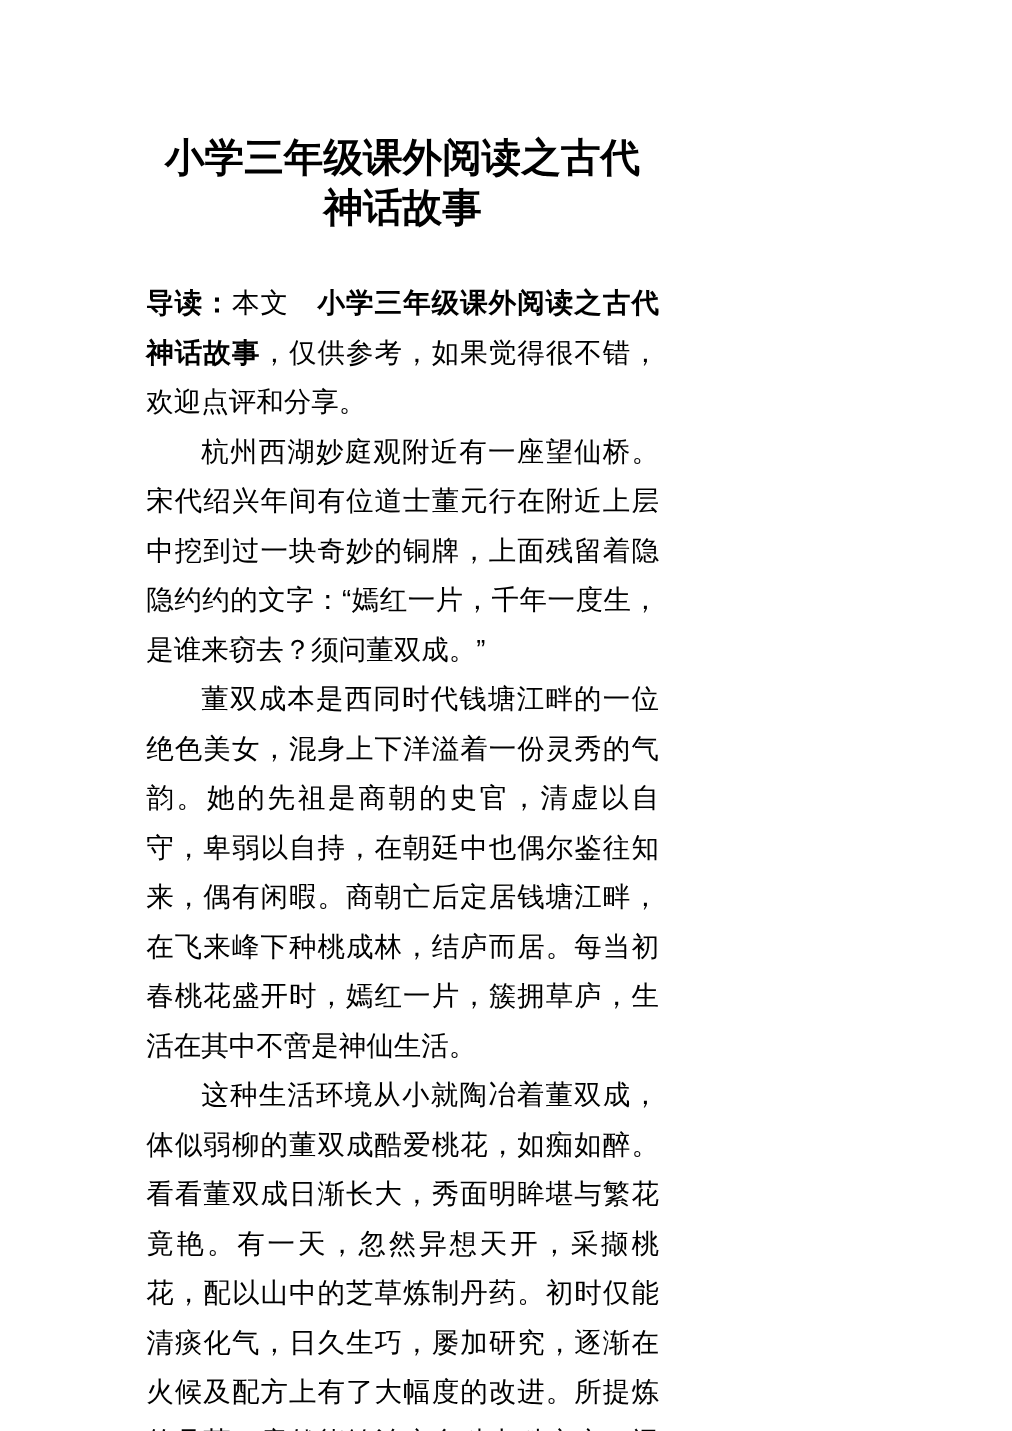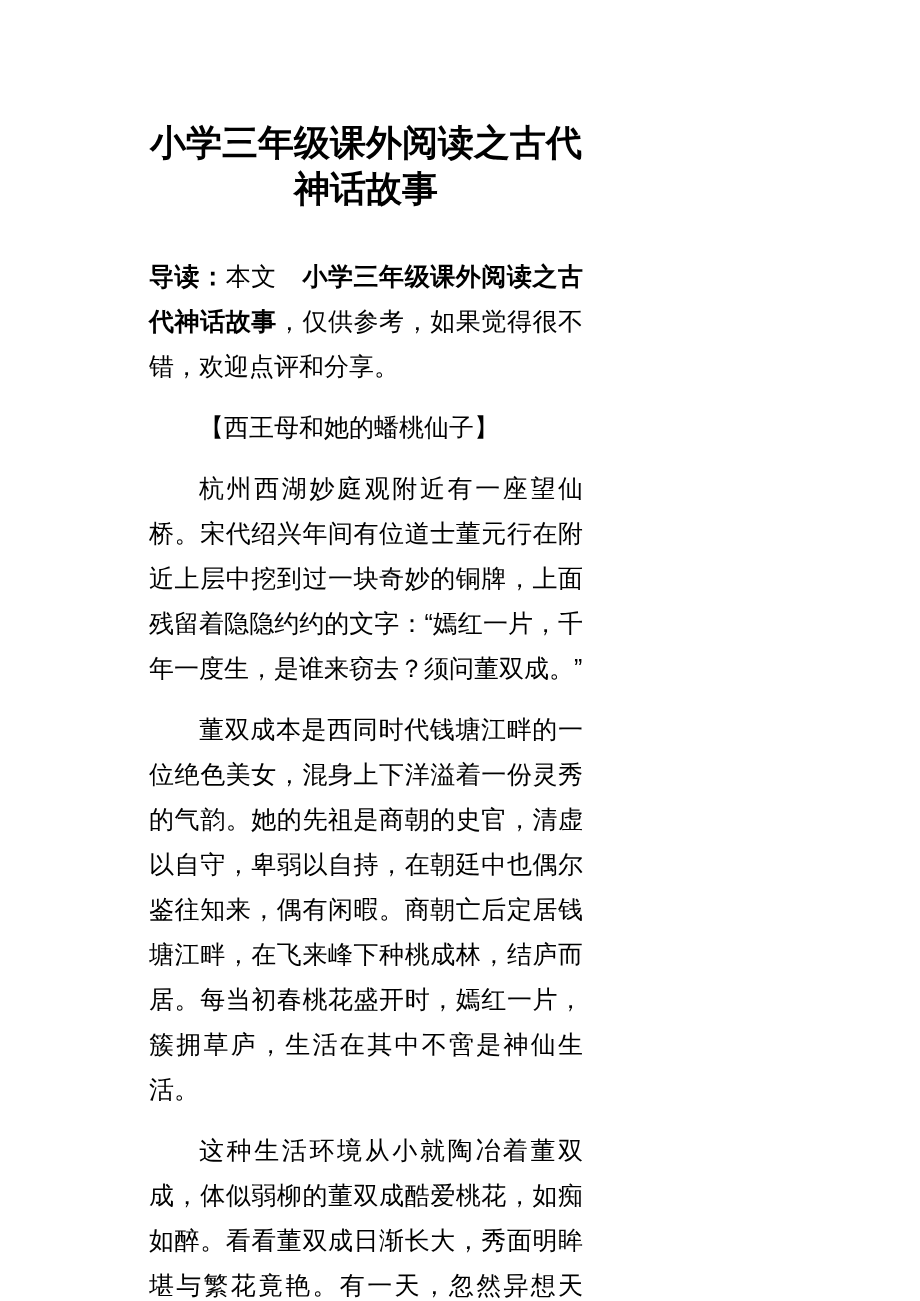--- a/index.html
+++ b/index.html
@@ -25,21 +25,21 @@
     margin: 0;
     padding-top: 120px;
     margin-bottom: 42px;
     font-size: 36px;
     line-height: 46px;
     font-weight: 800;
     text-align: center;
     letter-spacing: 0px;
   }
   .intro, .body-p {
-    margin: 16px;
+    margin: 0;
     font-size: 25px;
     line-height: 45px;
     text-align: justify;
     text-justify: inter-ideograph;
     word-break: break-all;
   }
   .intro {
     text-indent: 0;
   }
   .body-p {
@@ -51,21 +51,20 @@
 </style>
 </head>
 <body>
 
 <div class="page">
 
   <h1 class="title">小学三年级课外阅读之古代神话故事</h1>
 
   <p class="intro"><span class="b">导读：</span><span>本文</span><span>　</span><span class="b">小学三年级课外阅读之古代神话故事</span><span>，仅供参考，如果觉得很不错，欢迎点评和分享。</span></p>
 
-  <p class="body-p">【西王母和她的蟠桃仙子】</p>
 
   <div>
       <p class="body-p">杭州西湖妙庭观附近有一座望仙桥。宋代绍兴年间有位道士董元行在附近上层中挖到过一块奇妙的铜牌，上面残留着隐隐约约的文字：“嫣红一片，千年一度生，是谁来窃去？须问董双成。”</p>
       <p class="body-p">董双成本是西同时代钱塘江畔的一位绝色美女，混身上下洋溢着一份灵秀的气韵。她的先祖是商朝的史官，清虚以自守，卑弱以自持，在朝廷中也偶尔鉴往知来，偶有闲暇。商朝亡后定居钱塘江畔，在飞来峰下种桃成林，结庐而居。每当初春桃花盛开时，嫣红一片，簇拥草庐，生活在其中不啻是神仙生活。</p>
       <p class="body-p">这种生活环境从小就陶冶着董双成，体似弱柳的董双成酷爱桃花，如痴如醉。看看董双成日渐长大，秀面明眸堪与繁花竟艳。有一天，忽然异想天开，采撷桃花，配以山中的芝草炼制丹药。初时仅能清痰化气，日久生巧，屡加研究，逐渐在火候及配方上有了大幅度的改进。所提炼的丹药，竟然能够治疗多种内科病症，远远近近，前来飞来峰下董家讨药的人络绎不绝。</p>
     </div>
 
 </div>
 
 </body></html>

